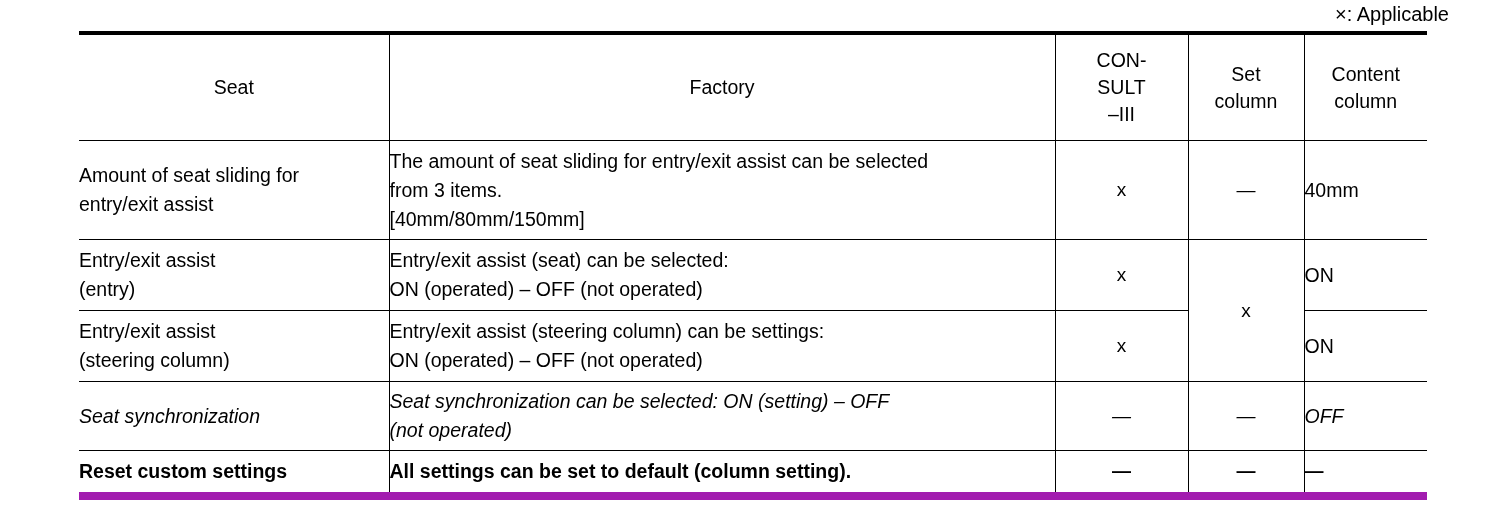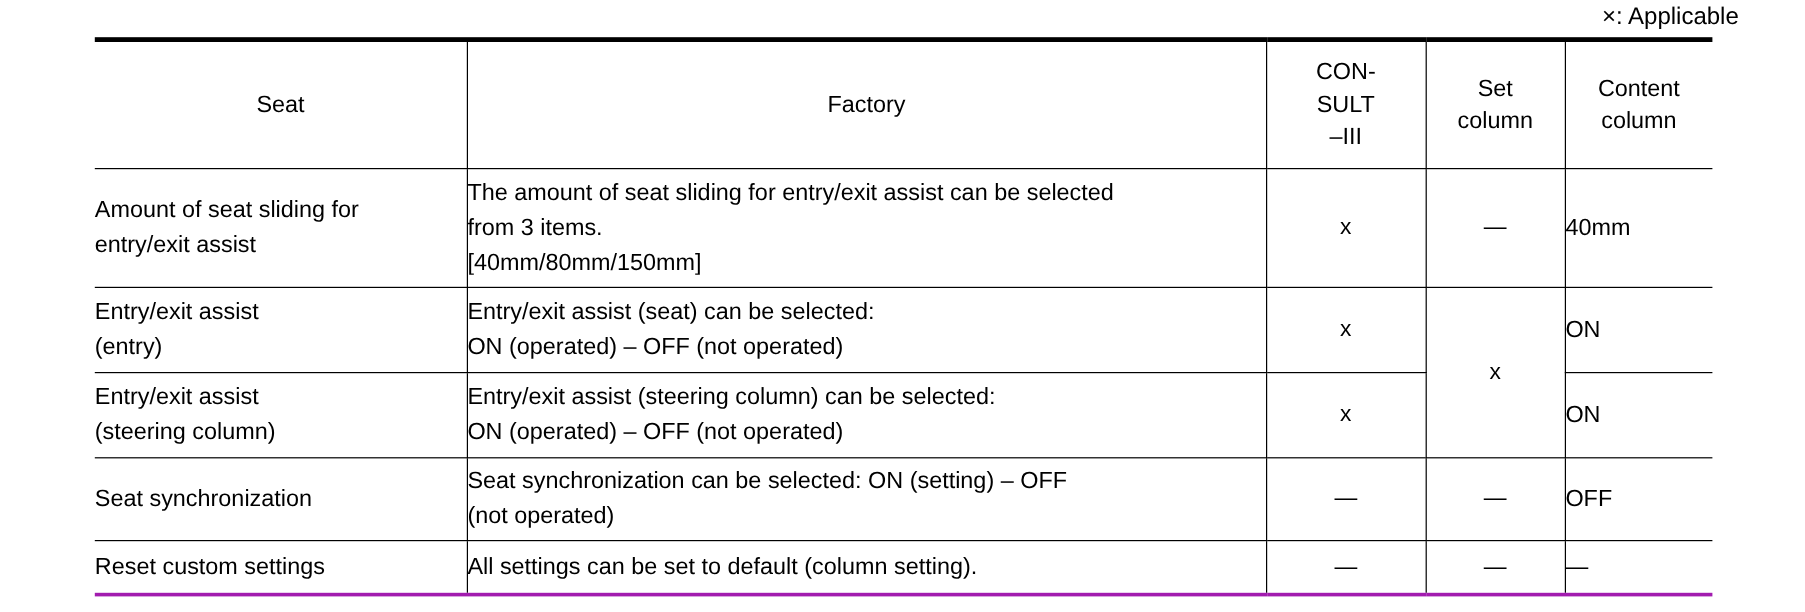--- a/index.html
+++ b/index.html
@@ -61,21 +61,21 @@
     vertical-align: middle;
     background: #fff;
   }
 
   
   table.spec tr > *:first-child { border-left: none; }
   table.spec tr > *:last-child  { border-right: none; }
 
   
   table.spec thead tr th { border-top: 4px solid #000; }
-  table.spec tbody tr:last-child > * { border-bottom: 3px solid #a21caf; }
+  table.spec tbody tr:last-child > * { border-bottom: 8px solid #a21caf; font-weight: bold; }
 
   
   col.c-item    { width: 310px; }
   col.c-content { width: 666px; }
   col.c-consult { width: 133px; }
   col.c-switch  { width: 116px; }
   col.c-factory { width: 123px; }
 
   
   .th-center {
@@ -99,21 +99,21 @@
     text-align: center;
     line-height: 26px;
   }
   .td-value {
     line-height: 26px;
   }
 
   .row-h1 { height: 99px; }
   .row-h2 { height: 71px; }
   .row-h3 { height: 71px; }
-  .row-h4 { height: 69px; }
+  .row-h4 { height: 69px; font-style: italic; }
   .row-h5 { height: 45px; }
 
   .mark-x {
     font-size: 19px;
     font-weight: bold;
   }
   .mark-dash {
     font-size: 19px;
   }
 </style>
@@ -184,21 +184,21 @@
           <td class="td-mark mark-x" rowspan="2">x</td>
           <td class="td-value">ON</td>
         </tr>
 
         <tr class="row-h3">
           <td class="td-item">
             <div>Entry/exit assist</div>
             <div>(steering column)</div>
           </td>
           <td class="td-content">
-            <div>Entry/exit assist (steering column) can be selected:</div>
+            <div>Entry/exit assist (steering column) can be settings:</div>
             <div>ON (operated) – OFF (not operated)</div>
           </td>
           <td class="td-mark mark-x">x</td>
           <td class="td-value">ON</td>
         </tr>
 
         <tr class="row-h4">
           <td class="td-item">
             <div>Seat synchronization</div>
           </td>

